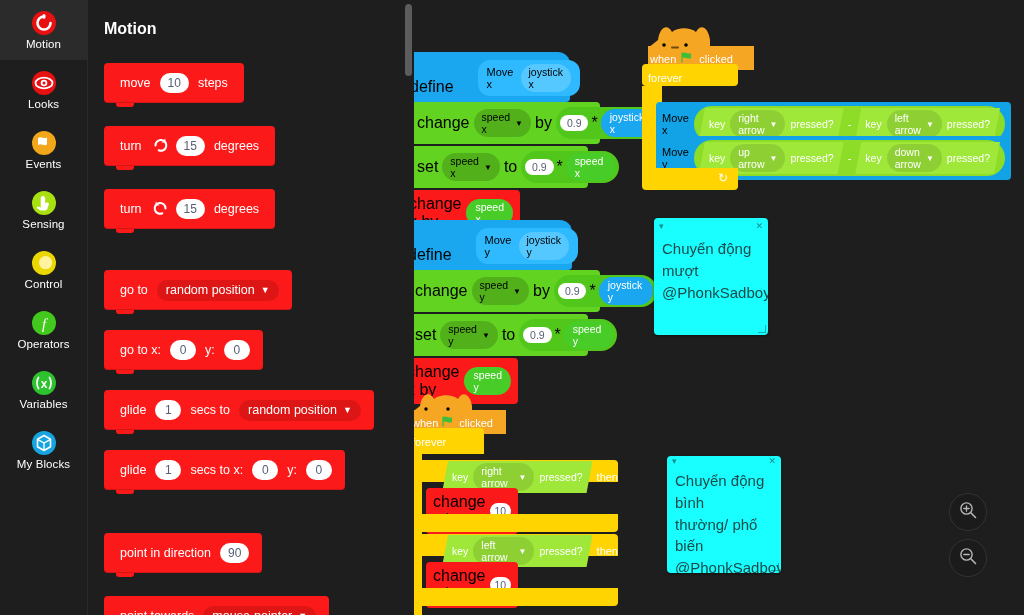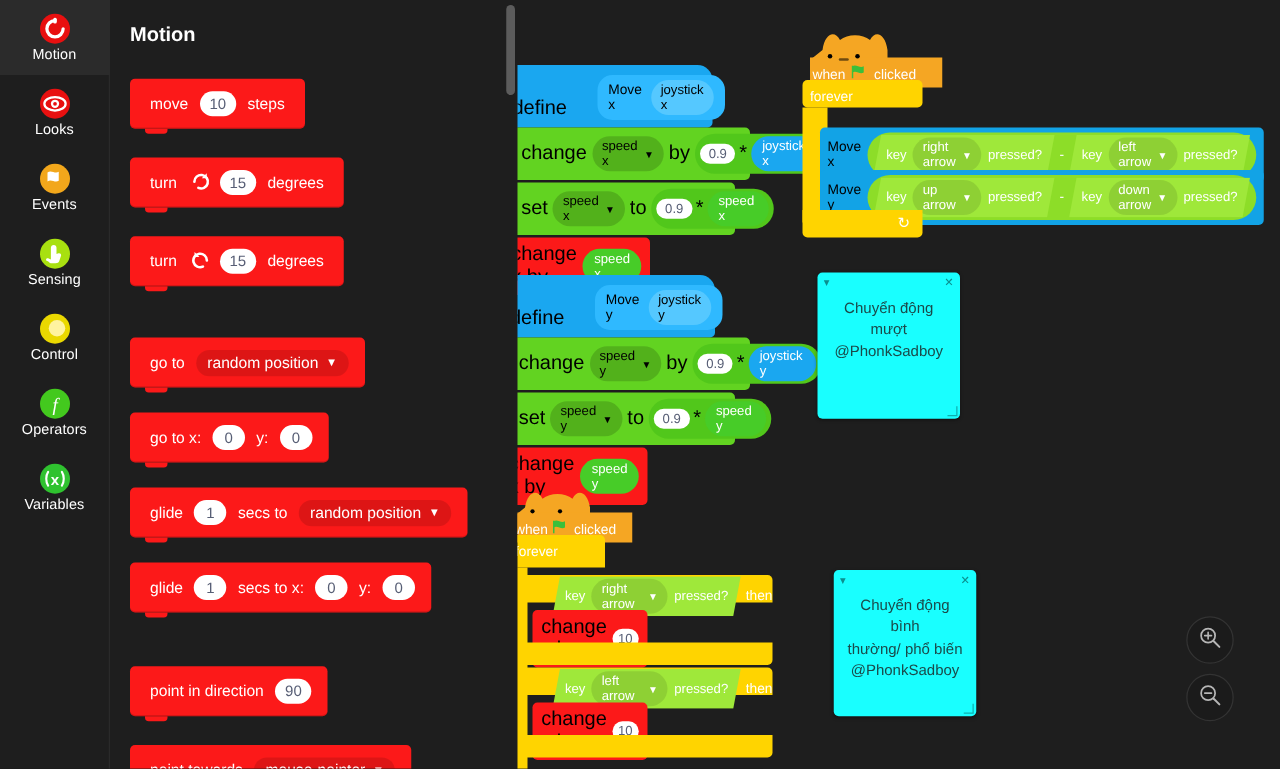--- a/index.html
+++ b/index.html
@@ -107,23 +107,22 @@
   .comment{
     position:absolute; background:#19ffff; border-radius:4px;
     box-shadow:0 1px 3px rgba(0,0,0,.4);
     display:flex; flex-direction:column; overflow:hidden;
   }
   .comment-bar{
     height:16px; display:flex; align-items:center; justify-content:space-between;
     padding:0 5px; color:#0b8f8f; font-size:9px;
   }
   .comment-body{
-    flex:1; padding:4px 8px; color:#1b4a4a; font-size:12px; line-height:1.45;
+    flex:1; padding:4px 8px; color:#1b4a4a; font-size:15px; line-height:1.45;
     white-space:pre-line;
-    text-align:center;
   }
   .resize-grip{ position:absolute; right:2px; bottom:2px; width:8px; height:8px;
                 border-right:1.5px solid rgba(0,80,80,.45);
                 border-bottom:1.5px solid rgba(0,80,80,.45); }
 
   
   .zoombtn{
     position:absolute; width:38px; height:38px; border-radius:50%;
     background:#1b1b1b; border:1px solid #333;
     display:flex; align-items:center; justify-content:center; cursor:pointer;
@@ -204,20 +203,30 @@
       <span class="cat-icon">
         <svg width="26" height="26" viewBox="0 0 26 26">
           <circle cx="13" cy="13" r="12" fill="#2fc22f"></circle>
           <path d="M7.5 7.5c-2 3-2 8 0 11M18.5 7.5c2 3 2 8 0 11" fill="none" stroke="#fff" stroke-width="1.7" stroke-linecap="round"></path>
           <text x="13" y="18" font-size="12" font-weight="bold" fill="#fff" text-anchor="middle" font-family="Liberation Sans, sans-serif">x</text>
         </svg>
       </span>
       <span class="catlabel">Variables</span>
     </div>
 
+    <div class="cat">
+      <span class="cat-icon">
+        <svg width="26" height="26" viewBox="0 0 26 26">
+          <circle cx="13" cy="13" r="12" fill="#16a5e0"></circle>
+          <path d="M13 5.5l6.5 3.8v7.4L13 20.5 6.5 16.7V9.3z" fill="none" stroke="#fff" stroke-width="1.6" stroke-linejoin="round"></path>
+          <path d="M6.5 9.3L13 13l6.5-3.7M13 13v7.5" fill="none" stroke="#fff" stroke-width="1.4"></path>
+        </svg>
+      </span>
+      <span class="catlabel">My Blocks</span>
+    </div>
   </div>
 
   <div id="block-palette">
     <div id="palette-header">Motion</div>
 
     <div id="palette-scroll">
 
       <div class="blk motion" style="left:16px; top:63px; height:40px; padding:16px 10px;">
         <span class="lbl">move</span>
         <span class="oval">10</span>

